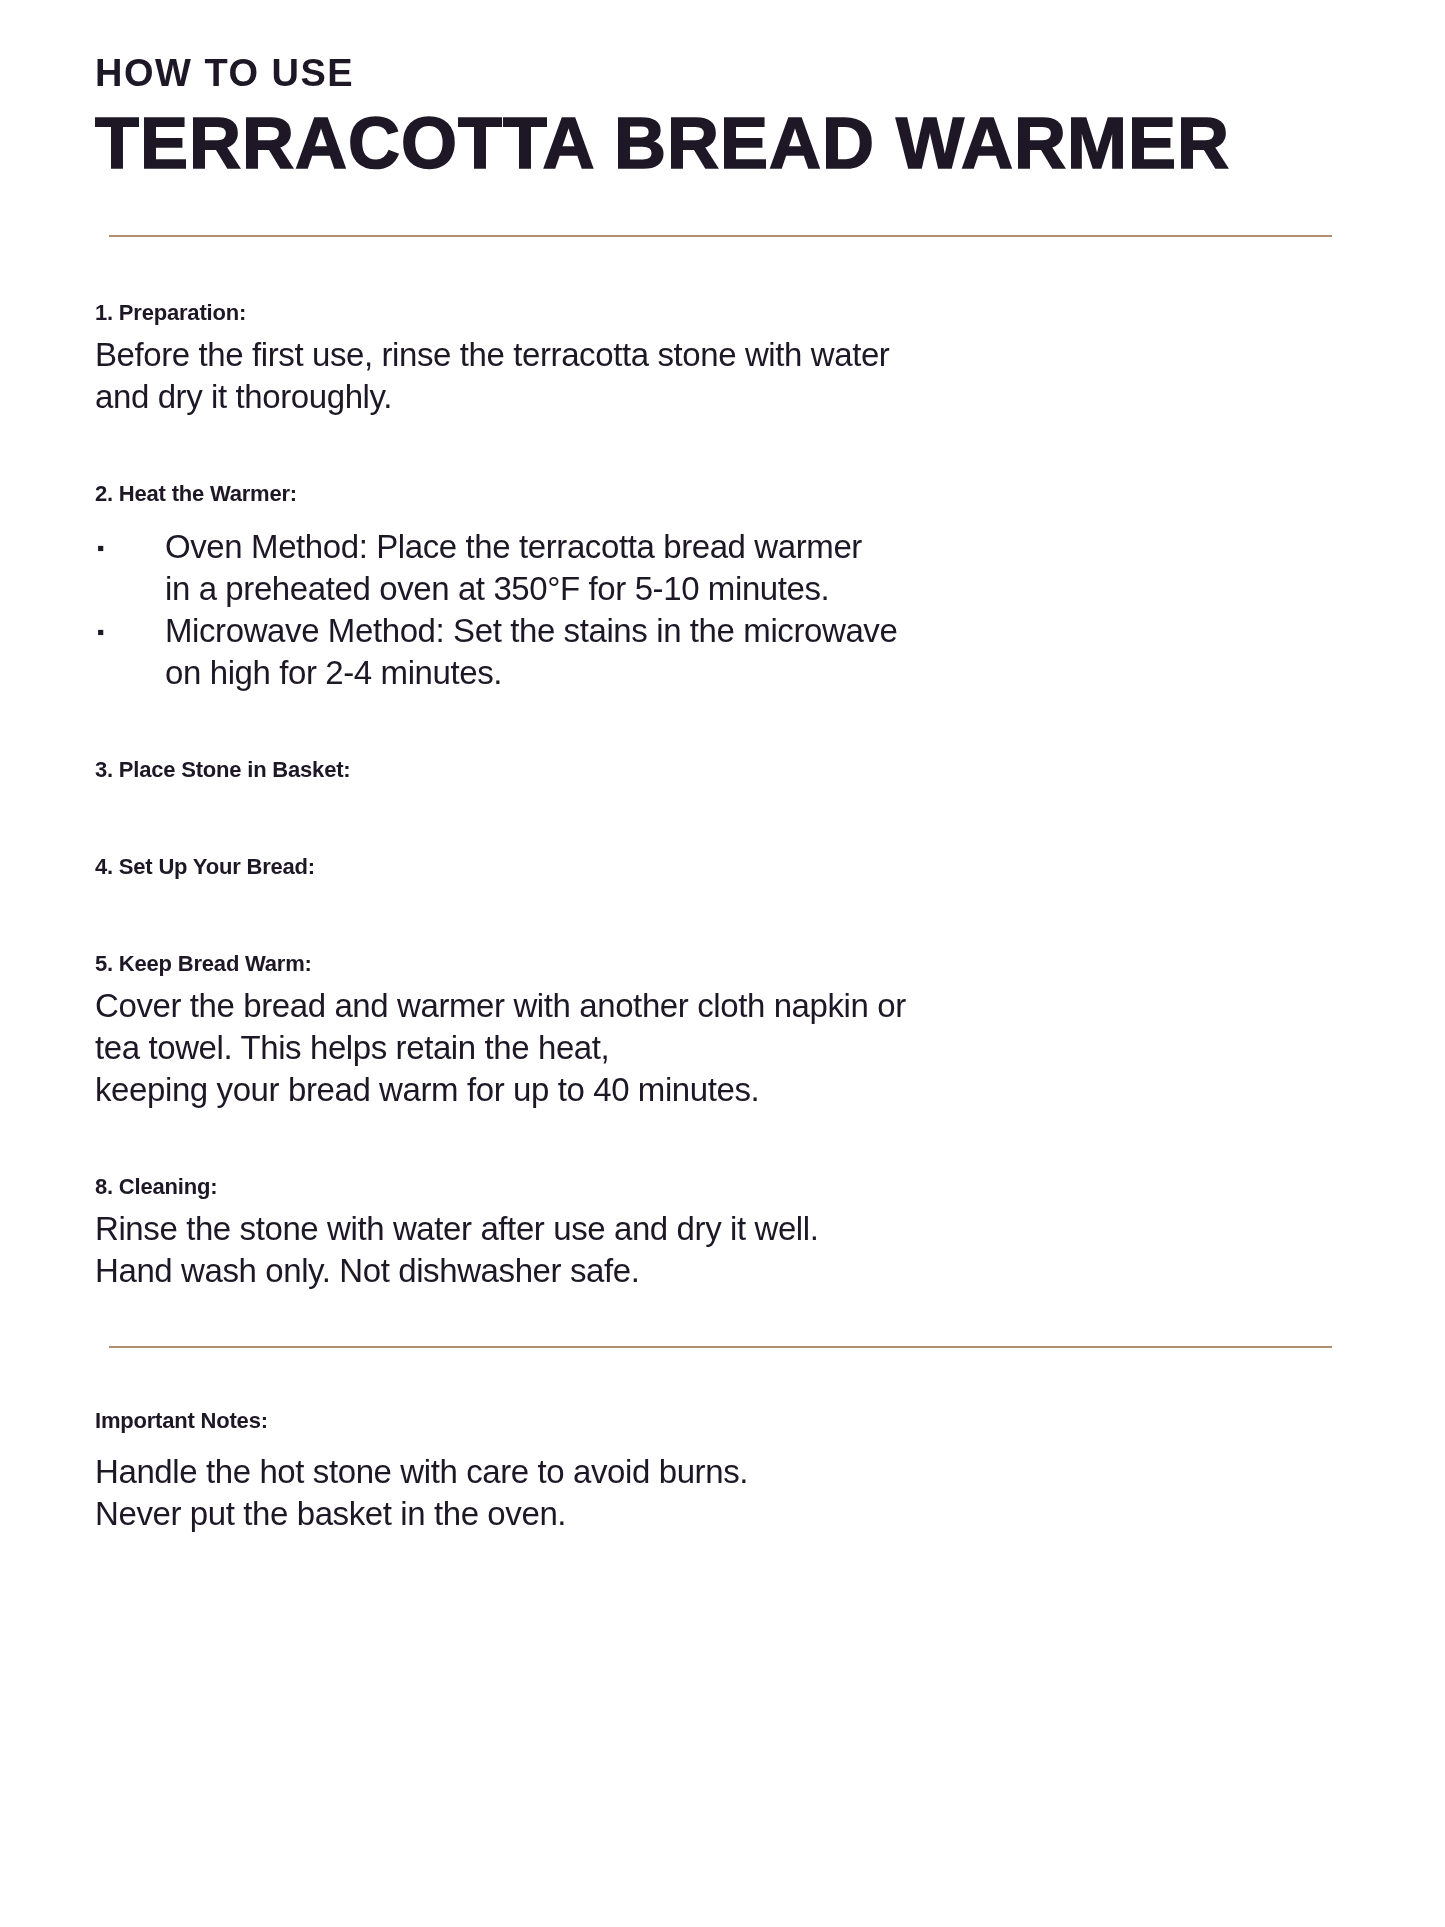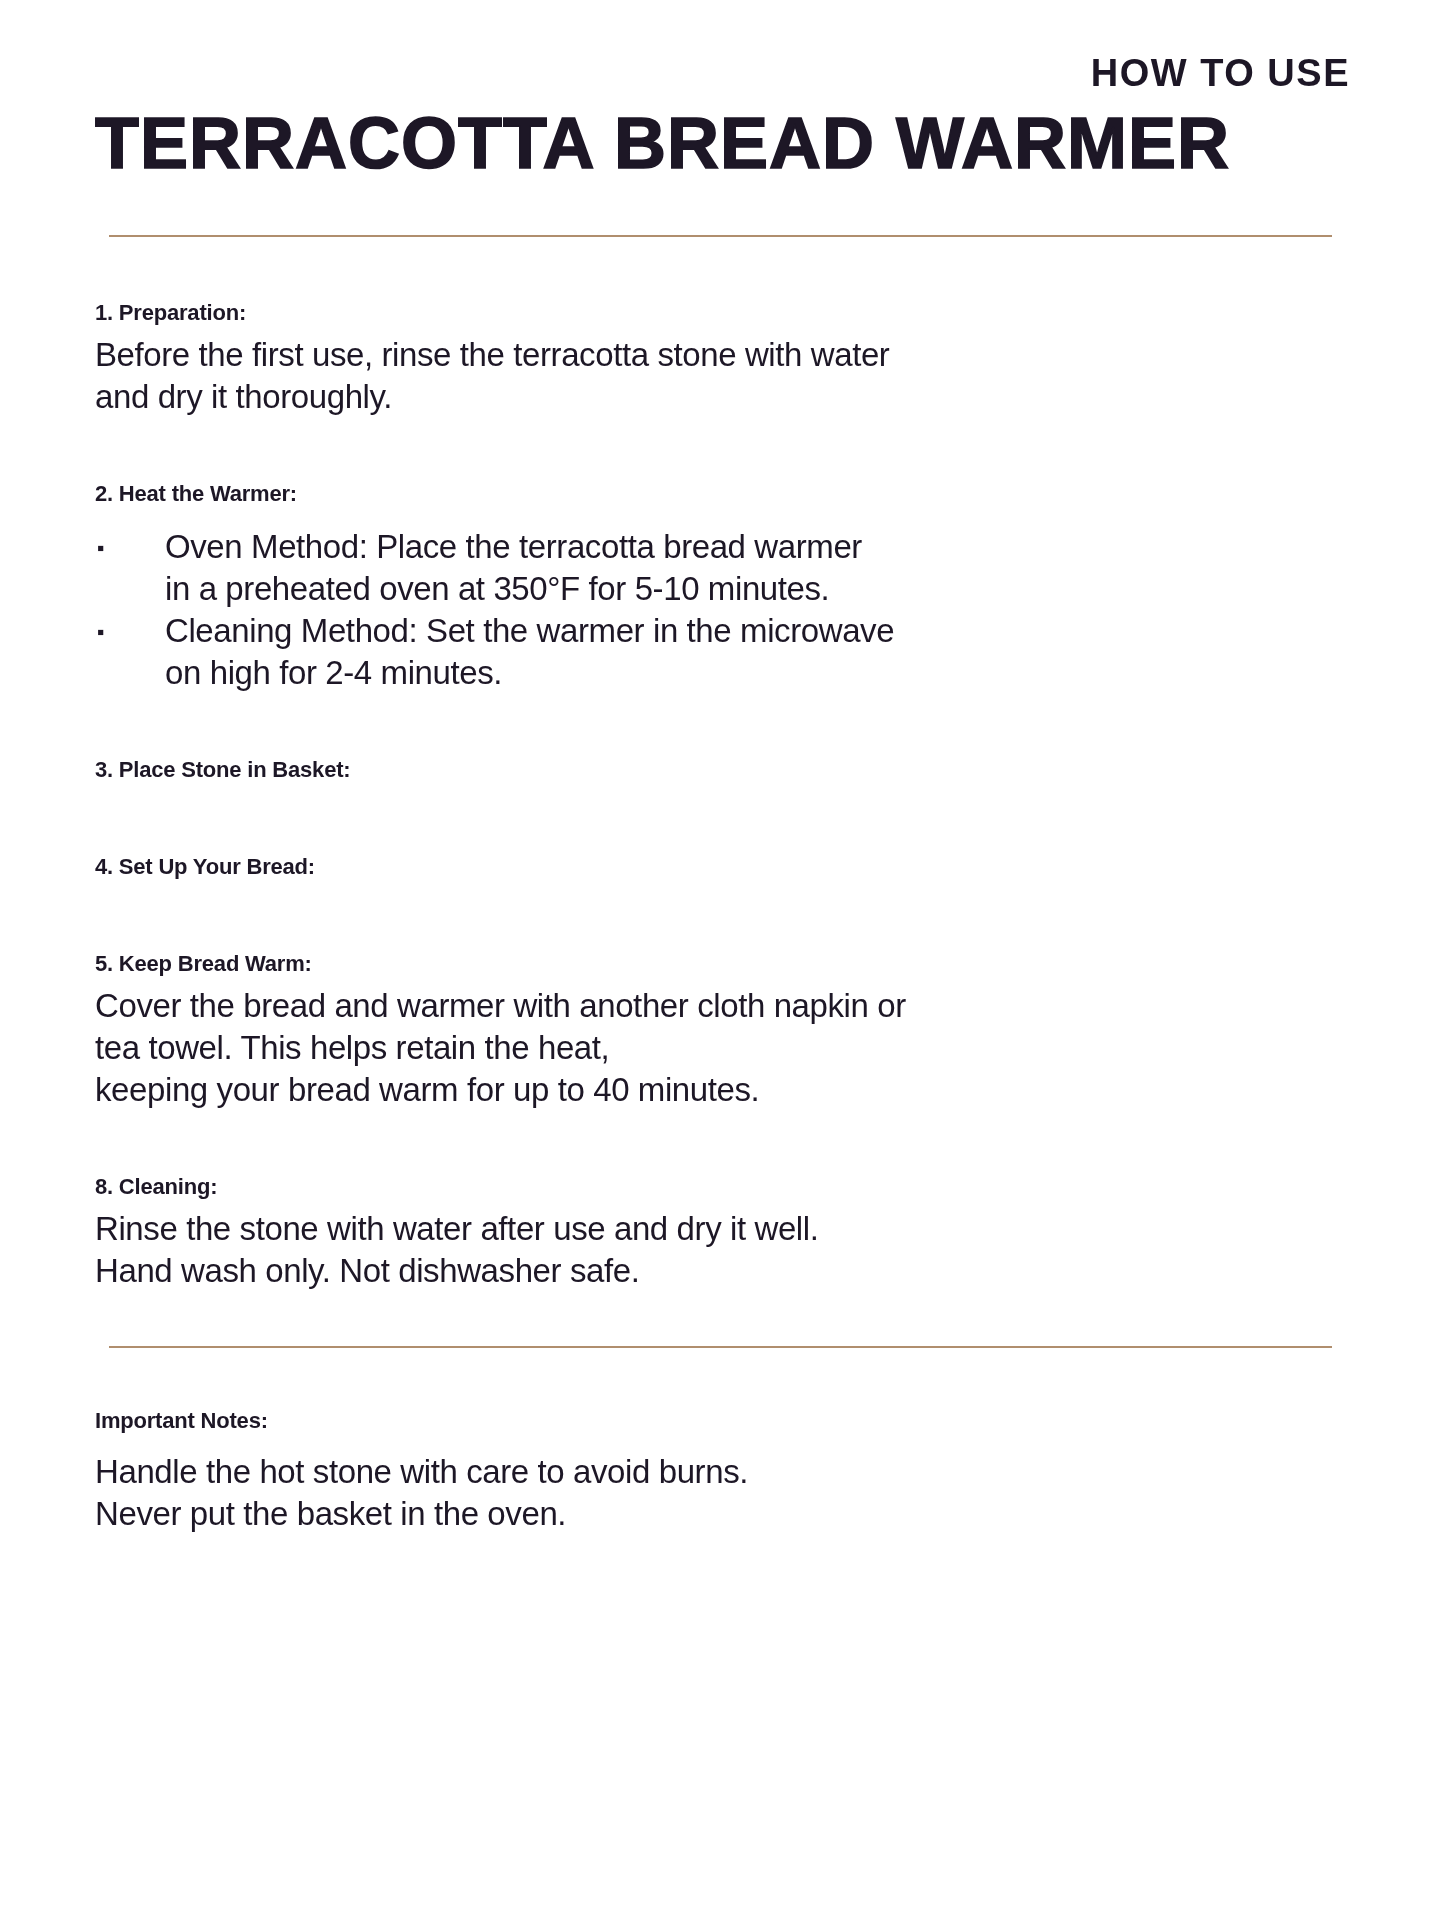--- a/index.html
+++ b/index.html
@@ -18,21 +18,20 @@
   }
   .page{
     padding:52px 95px 60px 95px;
   }
   .eyebrow{
     font-size:38px;
     font-weight:700;
     letter-spacing:1.5px;
     color:var(--text);
     line-height:1.15;
-    text-align:right;
   }
   .title{
     margin-top:10px;
     font-size:72px;
     font-weight:700;
     -webkit-text-stroke:1.6px var(--text);
     letter-spacing:1px;
     line-height:1.05;
     color:var(--text);
     white-space:nowrap;
@@ -99,21 +98,21 @@
   <section>
     <h2 class="sec-heading">2. Heat the Warmer:</h2>
     <ul class="bullets">
       <li>
         <span class="bullet-glyph">▪</span>
         <div class="line">Oven Method: Place the terracotta bread warmer</div>
         <div class="line">in a preheated oven at 350°F for 5-10 minutes.</div>
       </li>
       <li>
         <span class="bullet-glyph">▪</span>
-        <div class="line">Cleaning Method: Set the warmer in the microwave</div>
+        <div class="line">Microwave Method: Set the stains in the microwave</div>
         <div class="line">on high for 2-4 minutes.</div>
       </li>
     </ul>
   </section>
 
   <section>
     <h2 class="sec-heading">3. Place Stone in Basket:</h2>
   </section>
 
   <section>

